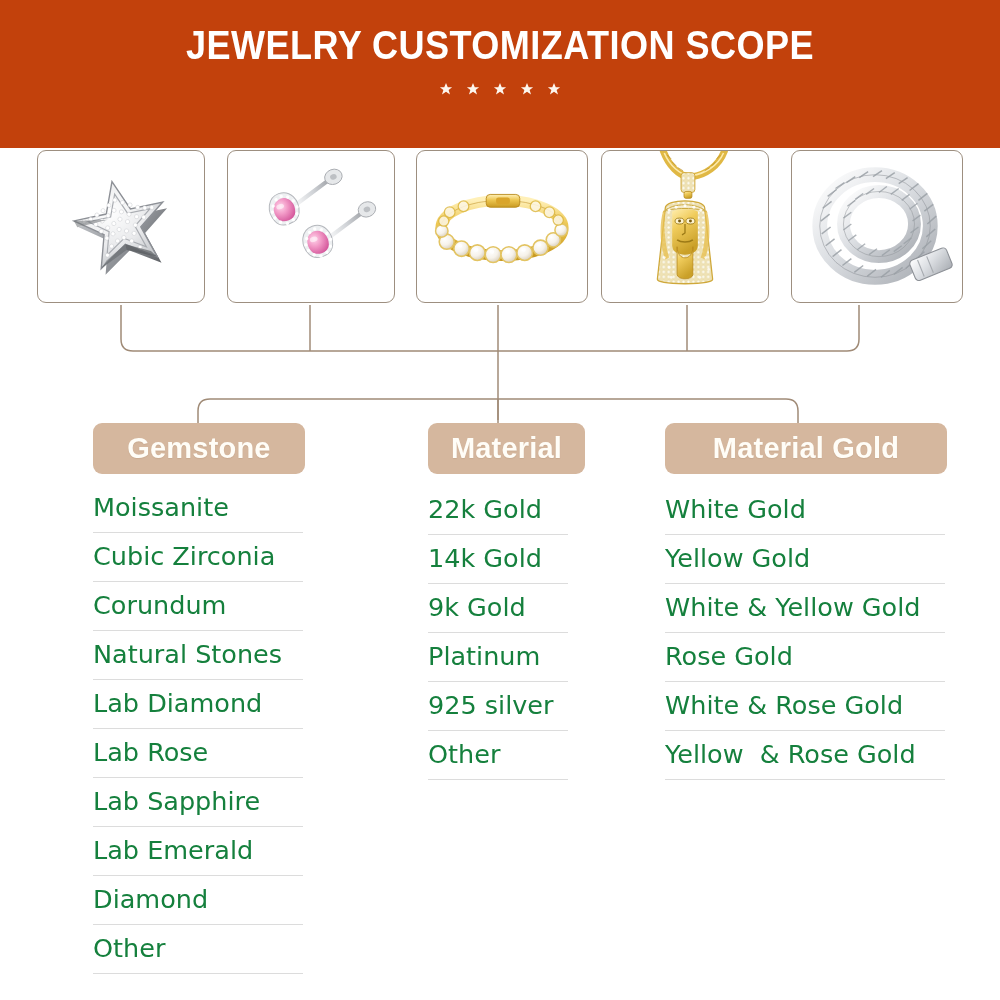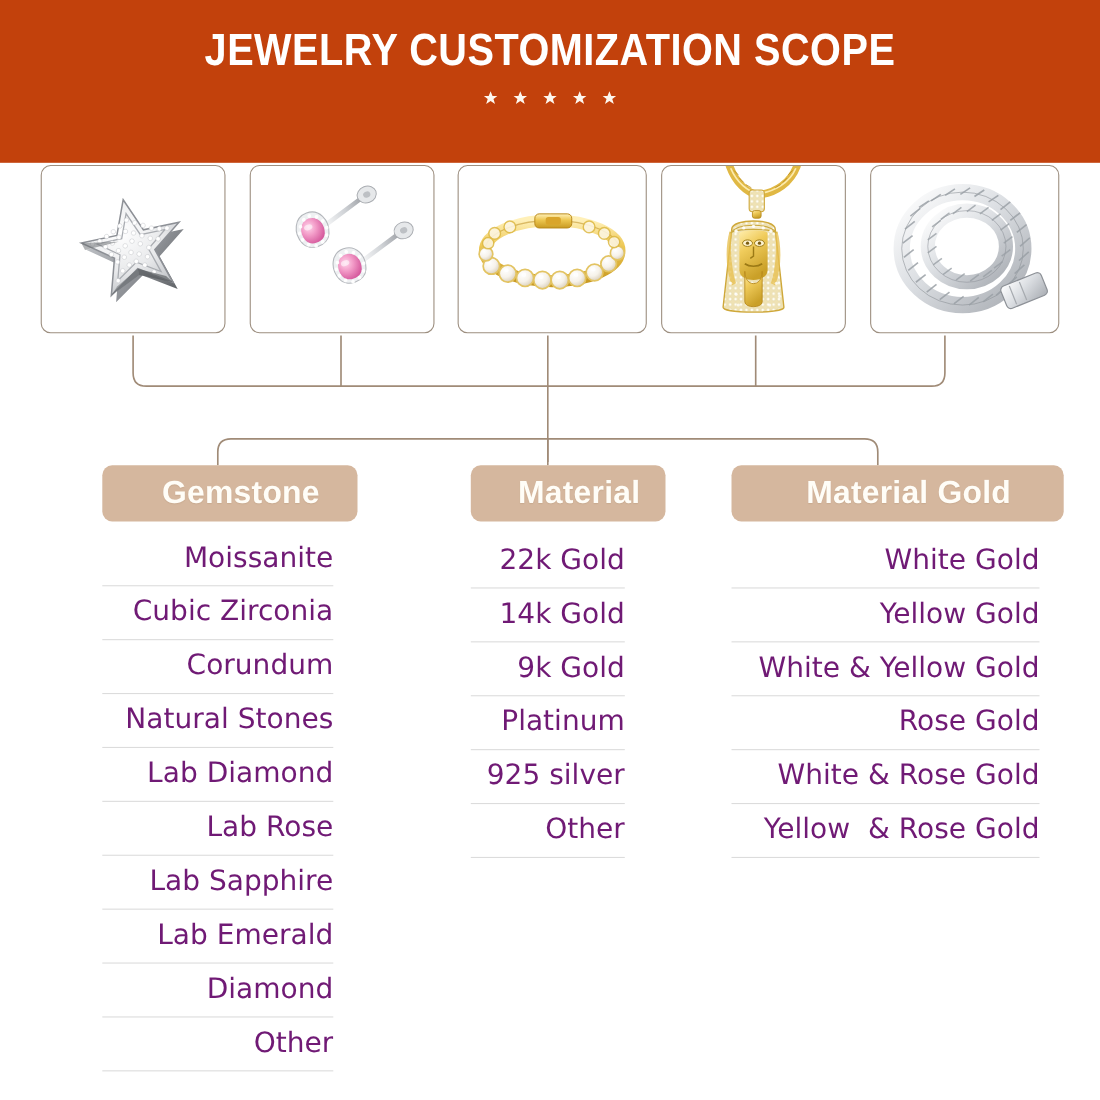--- a/index.html
+++ b/index.html
@@ -103,41 +103,39 @@
     display: flex;
     align-items: center;
     justify-content: center;
     color: #fffdf7;
     font-family: "Liberation Sans", sans-serif;
     font-weight: bold;
     font-size: 29px;
     letter-spacing: 0.2px;
     white-space: nowrap;
     text-shadow: 0 1px 1px rgba(150,115,85,0.18);
-    padding-left: 20px;
   }
   .col-gemstone .col-header { width: 212px; }
   .col-material .col-header { width: 157px; }
   .col-color    .col-header { width: 282px; }
 
   .opt-list { margin: 0; padding: 0; list-style: none; }
   .col-gemstone .opt-list { margin-top: 10px; }
   .col-material .opt-list { margin-top: 12px; }
   .col-color    .opt-list  { margin-top: 12px; }
 
   .opt-item {
     height: 48px;
     line-height: 46px;
     border-bottom: 1px solid #dcdcdc;
     font-family: "DejaVu Sans", sans-serif;
     font-size: 25.5px;
-    color: #701a75;
+    color: #15803d;
     white-space: pre;
     overflow: hidden;
-    text-align: right;
   }
   .col-gemstone .opt-item { width: 210px; }
   .col-material .opt-item { width: 140px; }
   .col-color    .opt-item { width: 280px; }
 </style>
 </head>
 <body>
 
 <div id="page">
 

